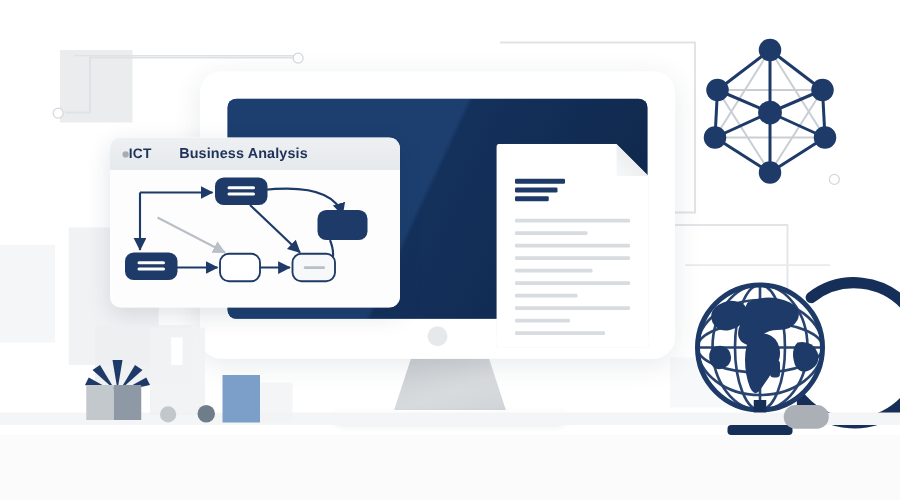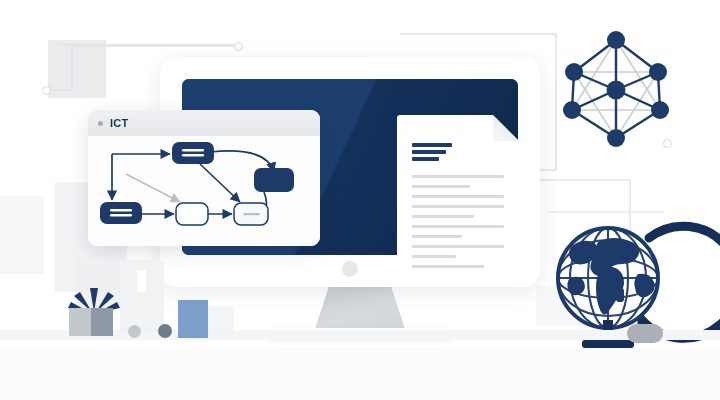--- a/index.html
+++ b/index.html
@@ -42,21 +42,21 @@
          background:#aab0b6;}
 
   
   #fccard{position:absolute;left:88px;top:110px;width:232px;height:136px;
           background:#ffffff;border-radius:9px;overflow:hidden;
           box-shadow:0 6px 20px rgba(25,40,65,.13);}
   #fcbar{position:absolute;left:0;top:0;width:232px;height:26px;
          background:linear-gradient(180deg,#eef0f2 0%,#e6e9ec 100%);
          display:flex;align-items:center;}
   #fcdot{width:5px;height:5px;border-radius:50%;background:#a7adb4;margin-left:10px;}
-  #fctag{margin-left:7px;font-size:11px;font-weight:bold;color:#1d3258;letter-spacing:.2px;}
+  #fctag{margin-left:0;font-size:11px;font-weight:bold;color:#1d3258;letter-spacing:.2px;}
   #fctitle{margin-left:22px;font-size:11.5px;font-weight:bold;color:#1d3258;letter-spacing:.1px;}
   #fcbody{position:absolute;left:0;top:26px;width:232px;height:110px;background:#fdfdfd;}
 
   
   #doc{position:absolute;left:397px;top:115px;width:122px;height:163px;}
   .docline{position:absolute;border-radius:1px;}
   .docline.head{background:#1d3a68;height:3.6px;}
   .docline.body{background:#d8dbdf;height:3.4px;}
   .fold{position:absolute;right:0;top:0;width:26px;height:26px;
         background:linear-gradient(225deg,#dfe2e6 0%,#eef0f2 60%,#f7f8f9 100%);}
@@ -180,20 +180,21 @@
     <div class="docline body" style="left:15px;top:120px;width:50px;"></div>
     <div class="docline body" style="left:15px;top:130px;width:92px;"></div>
     <div class="docline body" style="left:15px;top:140px;width:44px;"></div>
     <div class="docline body" style="left:15px;top:150px;width:72px;"></div>
   </div>
 
   <div id="fccard">
     <div id="fcbar">
       <span id="fcdot"></span>
       <span id="fctag">ICT</span>
+      <span id="fctitle">Business Analysis</span>
     </div>
     <div id="fcbody">
       <svg width="232" height="110">
         <defs>
           <marker id="ah" markerWidth="7" markerHeight="7" refX="5.6" refY="3" orient="auto" markerUnits="strokeWidth">
             <path d="M0,0 L6,3 L0,6 z" fill="#1d3a68"></path>
           </marker>
           <marker id="ahg" markerWidth="7" markerHeight="7" refX="5.6" refY="3" orient="auto" markerUnits="strokeWidth">
             <path d="M0,0 L6,3 L0,6 z" fill="#b9bfc6"></path>
           </marker>

